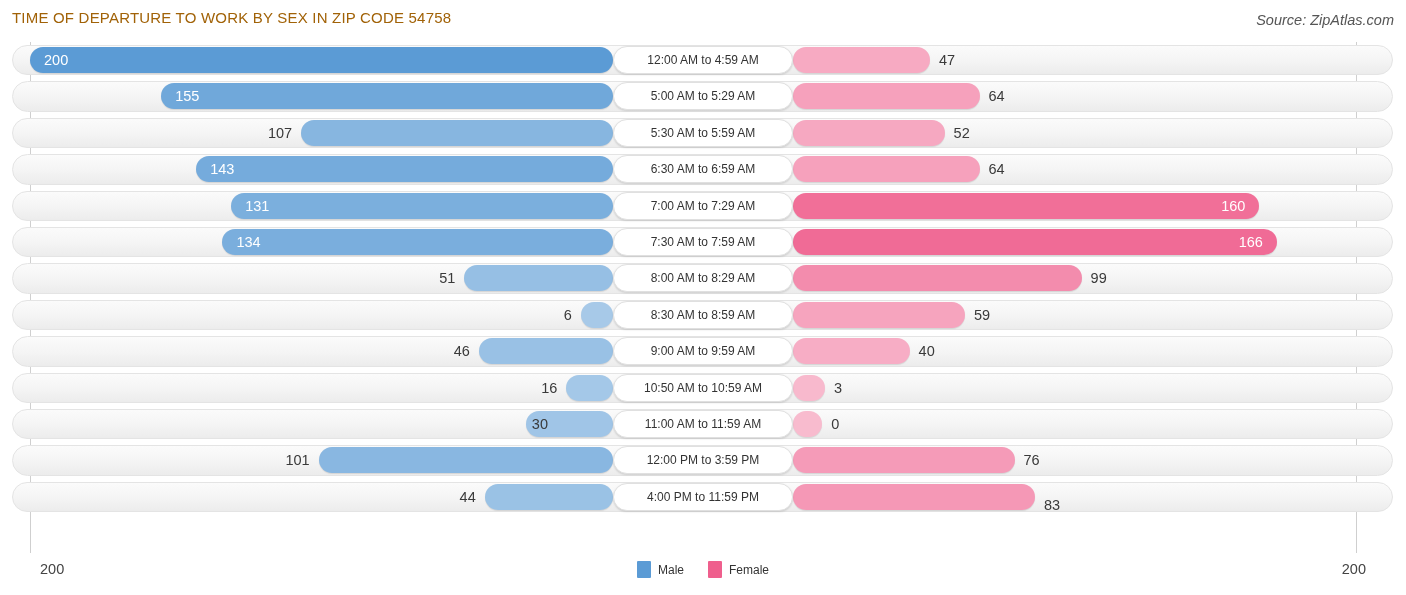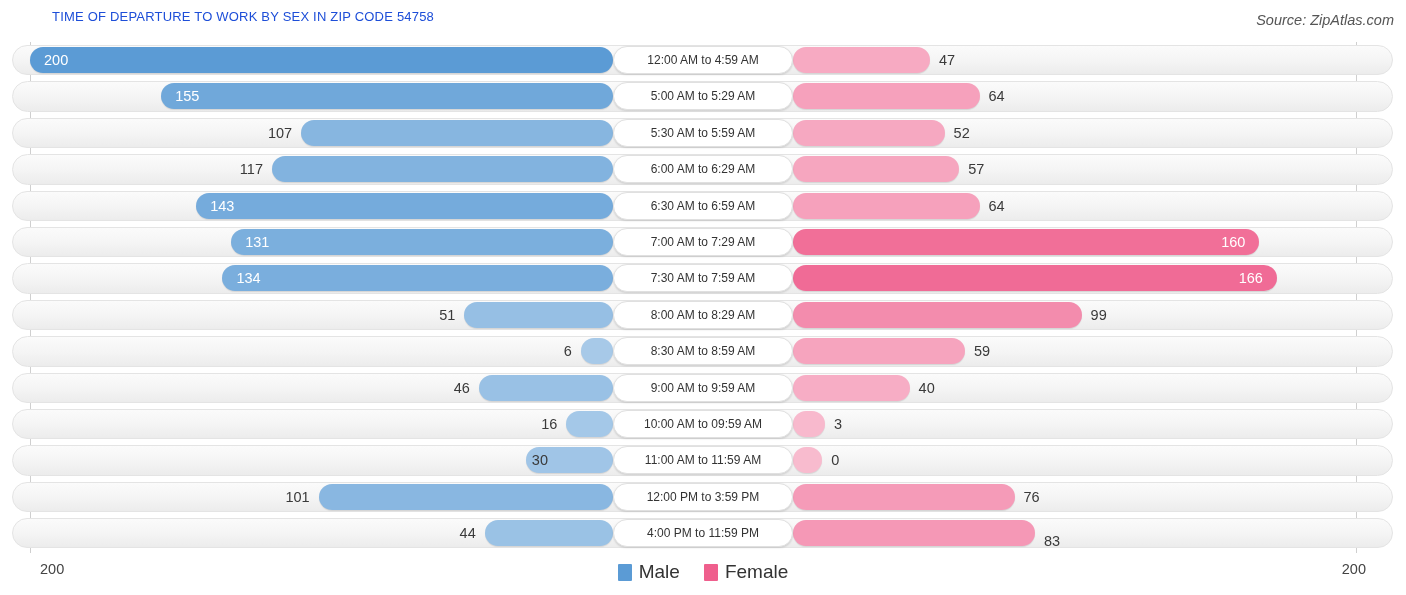--- a/index.html
+++ b/index.html
@@ -20,25 +20,24 @@
   .header {
     position: absolute;
     left: 0; top: 0;
     width: 1406px;
     height: 42px;
   }
   .chart-title {
     position: absolute;
     left: 12px;
     top: 9px;
-    font-size: 13px;
+    font-size: 15px;
     letter-spacing: 0.2px;
-    color: #1d4ed8;
+    color: #a16207;
     white-space: nowrap;
-    margin-left: 40px;
   }
   .source {
     position: absolute;
     right: 12px;
     top: 12px;
     font-size: 14.5px;
     font-style: italic;
     color: #555555;
     white-space: nowrap;
   }
@@ -166,21 +165,21 @@
     align-items: center;
     gap: 7px;
   }
   .swatch {
     width: 14px;
     height: 17px;
     border-radius: 1px;
     display: inline-block;
   }
   .legend-item span.lbl {
-    font-size: 19px;
+    font-size: 12px;
     color: #333333;
   }
 </style>
 </head>
 <body>
 
 <div class="header">
   <div class="chart-title">TIME OF DEPARTURE TO WORK BY SEX IN ZIP CODE 54758</div>
   <div class="source">Source: ZipAtlas.com</div>
 </div>
@@ -214,30 +213,20 @@
         <div class="bar bar-left" style="width: 311.905px; background: rgb(135, 182, 224);"></div>
         <div class="val val-out" style="right: 1113.9px;">107</div>
         <div class="cat-pill">
           <span>5:30 AM to 5:59 AM</span>
         </div>
         <div class="bar bar-right" style="width: 151.58px; background: rgb(246, 168, 193);"></div>
         <div class="val val-out" style="left: 953.58px;">52</div>
       </div>
       <div class="row">
         <div class="track"></div>
-        <div class="bar bar-left" style="width: 341.055px; background: rgb(130, 179, 223);"></div>
-        <div class="val val-out" style="right: 1143.06px;">117</div>
-        <div class="cat-pill">
-          <span>6:00 AM to 6:29 AM</span>
-        </div>
-        <div class="bar bar-right" style="width: 166.155px; background: rgb(246, 166, 191);"></div>
-        <div class="val val-out" style="left: 968.155px;">57</div>
-      </div>
-      <div class="row">
-        <div class="track"></div>
         <div class="bar bar-left" style="width: 416.845px; background: rgb(117, 171, 220);"></div>
         <div class="val val-in-left" style="right: auto; transform: translateX(0px); text-align: left; left: 210.155px;">143</div>
         <div class="cat-pill">
           <span>6:30 AM to 6:59 AM</span>
         </div>
         <div class="bar bar-right" style="width: 186.56px; background: rgb(246, 161, 188);"></div>
         <div class="val val-out" style="left: 988.56px;">64</div>
       </div>
       <div class="row">
         <div class="track"></div>
@@ -287,21 +276,21 @@
           <span>9:00 AM to 9:59 AM</span>
         </div>
         <div class="bar bar-right" style="width: 116.6px; background: rgb(247, 173, 197);"></div>
         <div class="val val-out" style="left: 918.6px;">40</div>
       </div>
       <div class="row">
         <div class="track"></div>
         <div class="bar bar-left" style="width: 46.64px; background: rgb(164, 200, 232);"></div>
         <div class="val val-out" style="right: 848.64px; text-align: right;">16</div>
         <div class="cat-pill">
-          <span>10:00 AM to 09:59 AM</span>
+          <span>10:50 AM to 10:59 AM</span>
         </div>
         <div class="bar bar-right" style="width: 32.065px; background: rgb(248, 185, 205);"></div>
         <div class="val val-out" style="left: 834.065px;">3</div>
       </div>
       <div class="row">
         <div class="track"></div>
         <div class="bar bar-left" style="width: 87.45px; background: rgb(160, 197, 231);"></div>
         <div class="val val-out" style="right: 858px;">30</div>
         <div class="cat-pill">
           <span>11:00 AM to 11:59 AM</span>

